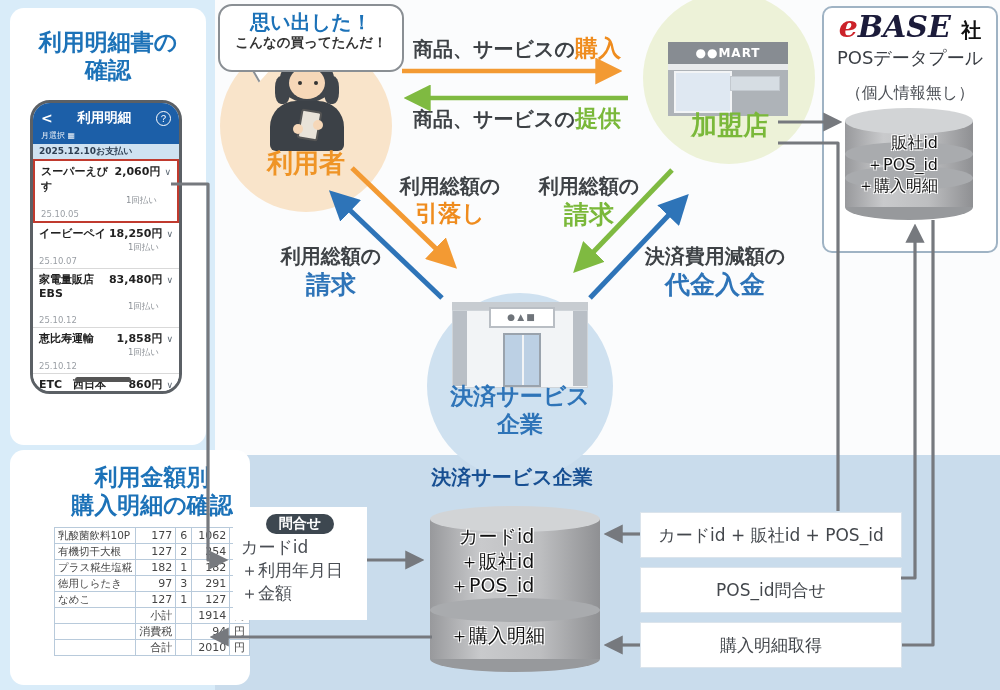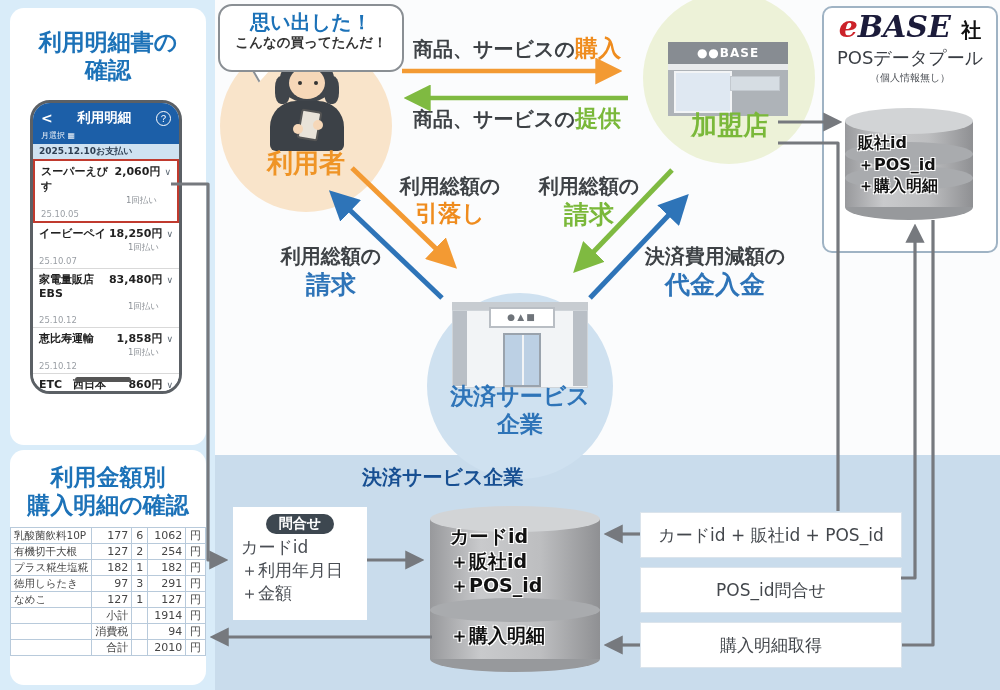--- a/index.html
+++ b/index.html
@@ -72,31 +72,31 @@
   .p-eye{position:absolute;top:25px;width:4px;height:4px;background:#333;border-radius:50%;}
   .p-body{position:absolute;left:8px;top:45px;width:74px;height:50px;background:#3c4147;border-radius:26px 26px 6px 6px;}
   .p-phone{position:absolute;left:37px;top:54px;width:17px;height:26px;background:#e9e3d9;border:2px solid #555;border-radius:3px;transform:rotate(10deg);}
   .p-hand{position:absolute;width:10px;height:10px;background:#f6d7b8;border-radius:50%;}
   
   .ebase{left:822px;top:6px;width:172px;height:243px;background:#fff;border:2px solid #9fb3c4;border-radius:10px;z-index:3;text-align:center;}
   .eb-logo{margin-top:4px;font-family:"DejaVu Serif","Liberation Serif",serif;font-style:italic;font-weight:bold;font-size:30px;color:#1b1b3a;line-height:1;}
   .eb-logo .red{color:#cc2229;}
   .eb-sha{font-family:"DejaVu Sans","Liberation Sans",sans-serif;font-style:normal;font-size:20px;font-weight:bold;color:#111;}
   .eb-pool{font-size:18px;color:#3a3e44;margin-top:4px;}
-  .eb-note{font-size:10px;color:#4a4e54;margin-top:1px;}
+  .eb-note{font-size:16px;color:#4a4e54;margin-top:13px;}
   
   .cyl{position:absolute;}
   .cyl .c-top{position:absolute;top:0;left:0;right:0;height:26px;border-radius:50%;background:#d2d4d6;z-index:2;}
   .cyl .c-bot{position:absolute;bottom:0;left:0;right:0;height:26px;border-radius:50%;background:#97999c;}
   .cyl .c-mid{position:absolute;top:13px;bottom:13px;left:0;right:0;background:linear-gradient(90deg,#98999c,#c9cacc 30%,#bdbec0 65%,#8f9093);}
   .cyl .c-div{position:absolute;left:0;right:0;height:24px;border-radius:50%;background:#a9abae;z-index:1;}
-  .cyl .c-txt{position:absolute;z-index:3;font-weight:bold;color:#111;text-align:left;
+  .cyl .c-txt{position:absolute;z-index:3;font-weight:normal;color:#111;text-align:right;
     text-shadow:-1px -1px 0 #fff,1px -1px 0 #fff,-1px 1px 0 #fff,1px 1px 0 #fff;}
   
-  .b-header{left:362px;top:464px;width:300px;text-align:left;font-size:20px;font-weight:bold;color:#174f92;z-index:3;}
+  .b-header{left:362px;top:464px;width:300px;text-align:center;font-size:20px;font-weight:bold;color:#174f92;z-index:3;}
   .qbox{left:233px;top:507px;width:134px;height:113px;background:#fff;z-index:3;text-align:center;}
   .qpill{display:inline-block;margin-top:7px;padding:1px 13px;background:#3d4750;color:#fff;font-weight:bold;font-size:14px;border-radius:12px;}
   .qlines{text-align:left;padding-left:8px;font-size:17px;color:#4a4e54;line-height:1.35;margin-top:2px;}
   .rbox{left:640px;width:260px;height:44px;background:#fff;border:1px solid #dbe4ec;z-index:3;
         text-align:center;font-size:17px;color:#43474c;display:flex;align-items:center;justify-content:center;}
   svg.overlay{position:absolute;left:0;top:0;z-index:20;pointer-events:none;}
 </style>
 </head>
 <body>
 
@@ -167,21 +167,21 @@
         <span class="pr-name">ETC　西日本</span>
         <span class="pr-amt">860円</span>
         <span class="pr-chev">∨</span>
       </div>
       <div class="pr-inst">1回払い</div>
 
     </div>
   </div>
   <div class="abs homebar"></div>
 
-  <div class="abs panel" style="left:10px;top:450px;width:196px;height:235px;">
+  <div class="abs panel" style="left:10px;top:450px;width:196px;height:235px;padding-left:44px;">
     <div class="ptitle" style="margin-top:13px;">
       <div>利用金額別</div>
       <div>購入明細の確認</div>
     </div>
     <table class="buy">
       <tbody>
           <tr>
             <td class="c0">乳酸菌飲料10P</td>
             <td class="c1">177</td>
             <td class="c2">6</td>
@@ -253,21 +253,21 @@
     <div class="p-eye" style="left:36px;"></div>
       <div class="p-eye" style="left:52px;"></div>
     <div class="p-body"></div>
     <div class="p-phone"></div>
     <div class="p-hand" style="left:31px;top:68px;"></div>
     <div class="p-hand" style="left:51px;top:64px;"></div>
   </div>
   <div class="abs clabel" style="left:256px;top:146px;width:100px;font-size:26px;color:#ef9426;">利用者</div>
 
   <div class="abs store-b">
-    <div class="store-sign">●●BASE</div>
+    <div class="store-sign">●●MART</div>
     <div class="store-strip"></div>
     <div class="store-body">
         <div class="store-win1"></div>
         <div class="store-win2"></div>
       </div>
   </div>
   <div class="abs clabel" style="left:680px;top:108px;width:100px;font-size:26px;color:#7ab83a;">加盟店</div>
 
   <div class="abs pay-b">
     <div class="pay-roof"></div>

